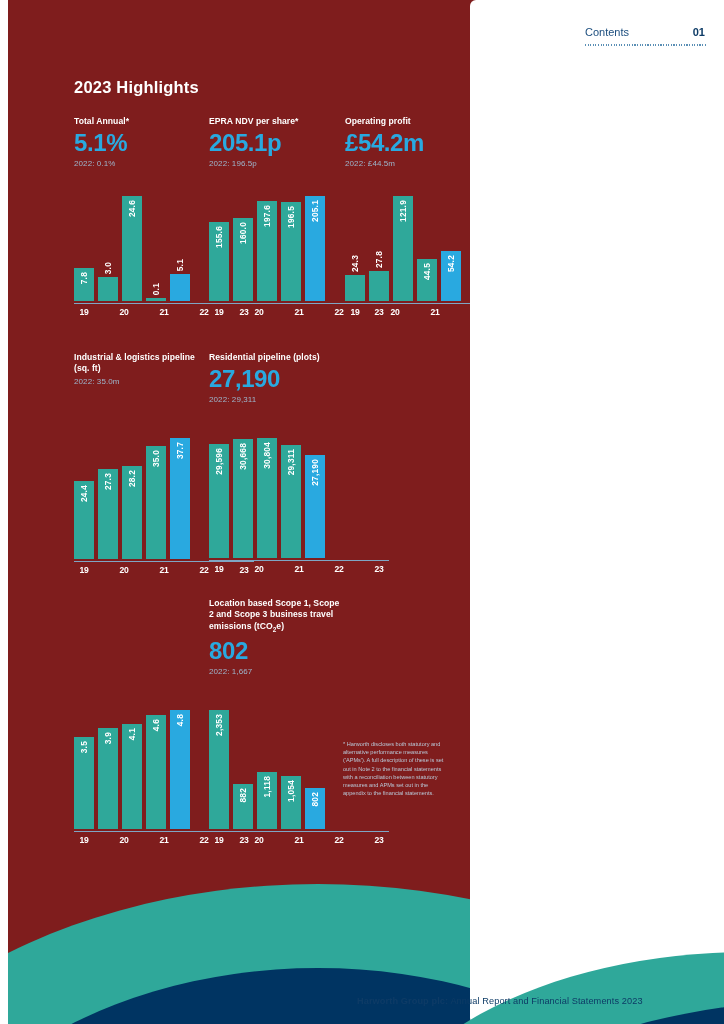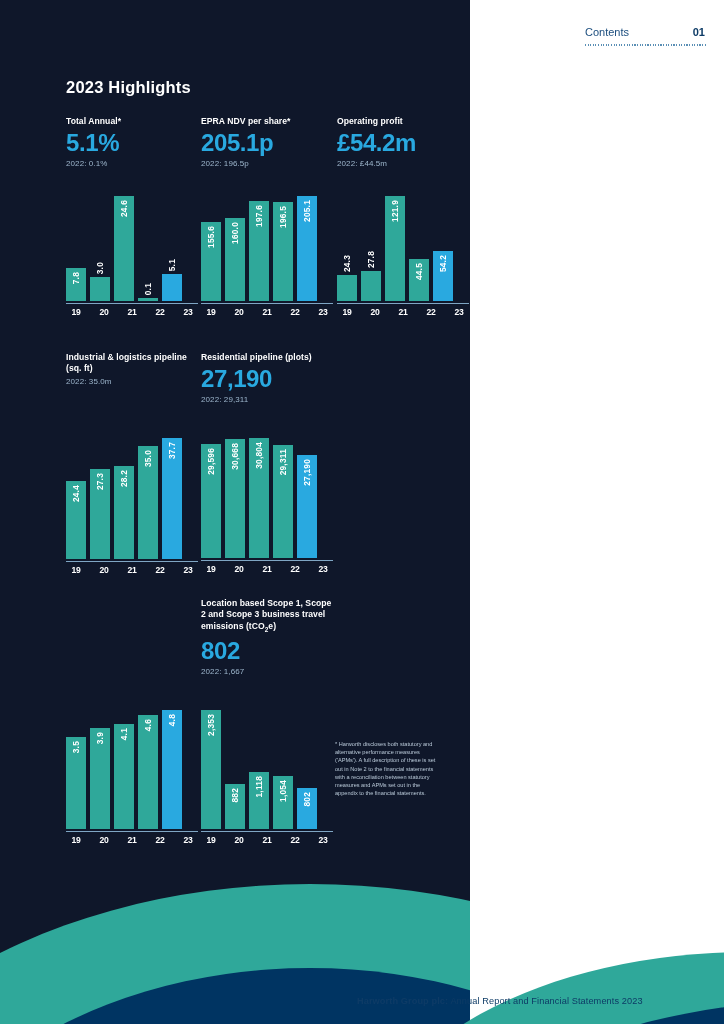--- a/index.html
+++ b/index.html
@@ -5,22 +5,22 @@
   * { margin:0; padding:0; box-sizing:border-box; }
   html,body { width:724px; height:1024px; }
   body {
     font-family:"Liberation Sans", sans-serif;
     background:#ffffff;
     position:relative;
     overflow:hidden;
   }
   
   #left-panel{
-    position:absolute; left:0; top:0; width:470px; height:1024px;
-    background:#0f172a; overflow:hidden;
+    position:absolute; left:8px; top:0; width:470px; height:1024px;
+    background:#7f1d1d; overflow:hidden;
   }
   
   #arc-outer{
     position:absolute; left:-210px; top:884px;
     width:1040px; height:700px; border-radius:50%;
     background:#2fa89a;
   }
   #arc-inner{
     position:absolute; left:-120px; top:968px;
     width:860px; height:620px; border-radius:50%;
@@ -78,21 +78,21 @@
     font-size:8.4px; font-weight:bold; color:#ffffff;
     margin-top:4px; letter-spacing:.2px; white-space:nowrap;
   }
   .bar .blabel.out{
     position:absolute; bottom:100%; margin-bottom:3px; margin-top:0;
   }
   .axis{
     width:100%; height:1.4px; background:#7fa6c4; margin-top:2px;
   }
   .xlabels{
-    display:flex; gap:8px; margin-top:3px;
+    display:flex; gap:20px; margin-top:3px;
   }
   .xlabels span{
     width:20px; text-align:center; font-size:8.6px;
     font-weight:bold; color:#ffffff; letter-spacing:-.2px;
   }
 
   
   #footnote{
     position:absolute; left:335px; top:740px; width:105px;
     font-size:5.6px; line-height:8.2px; color:#b9c9d8;

